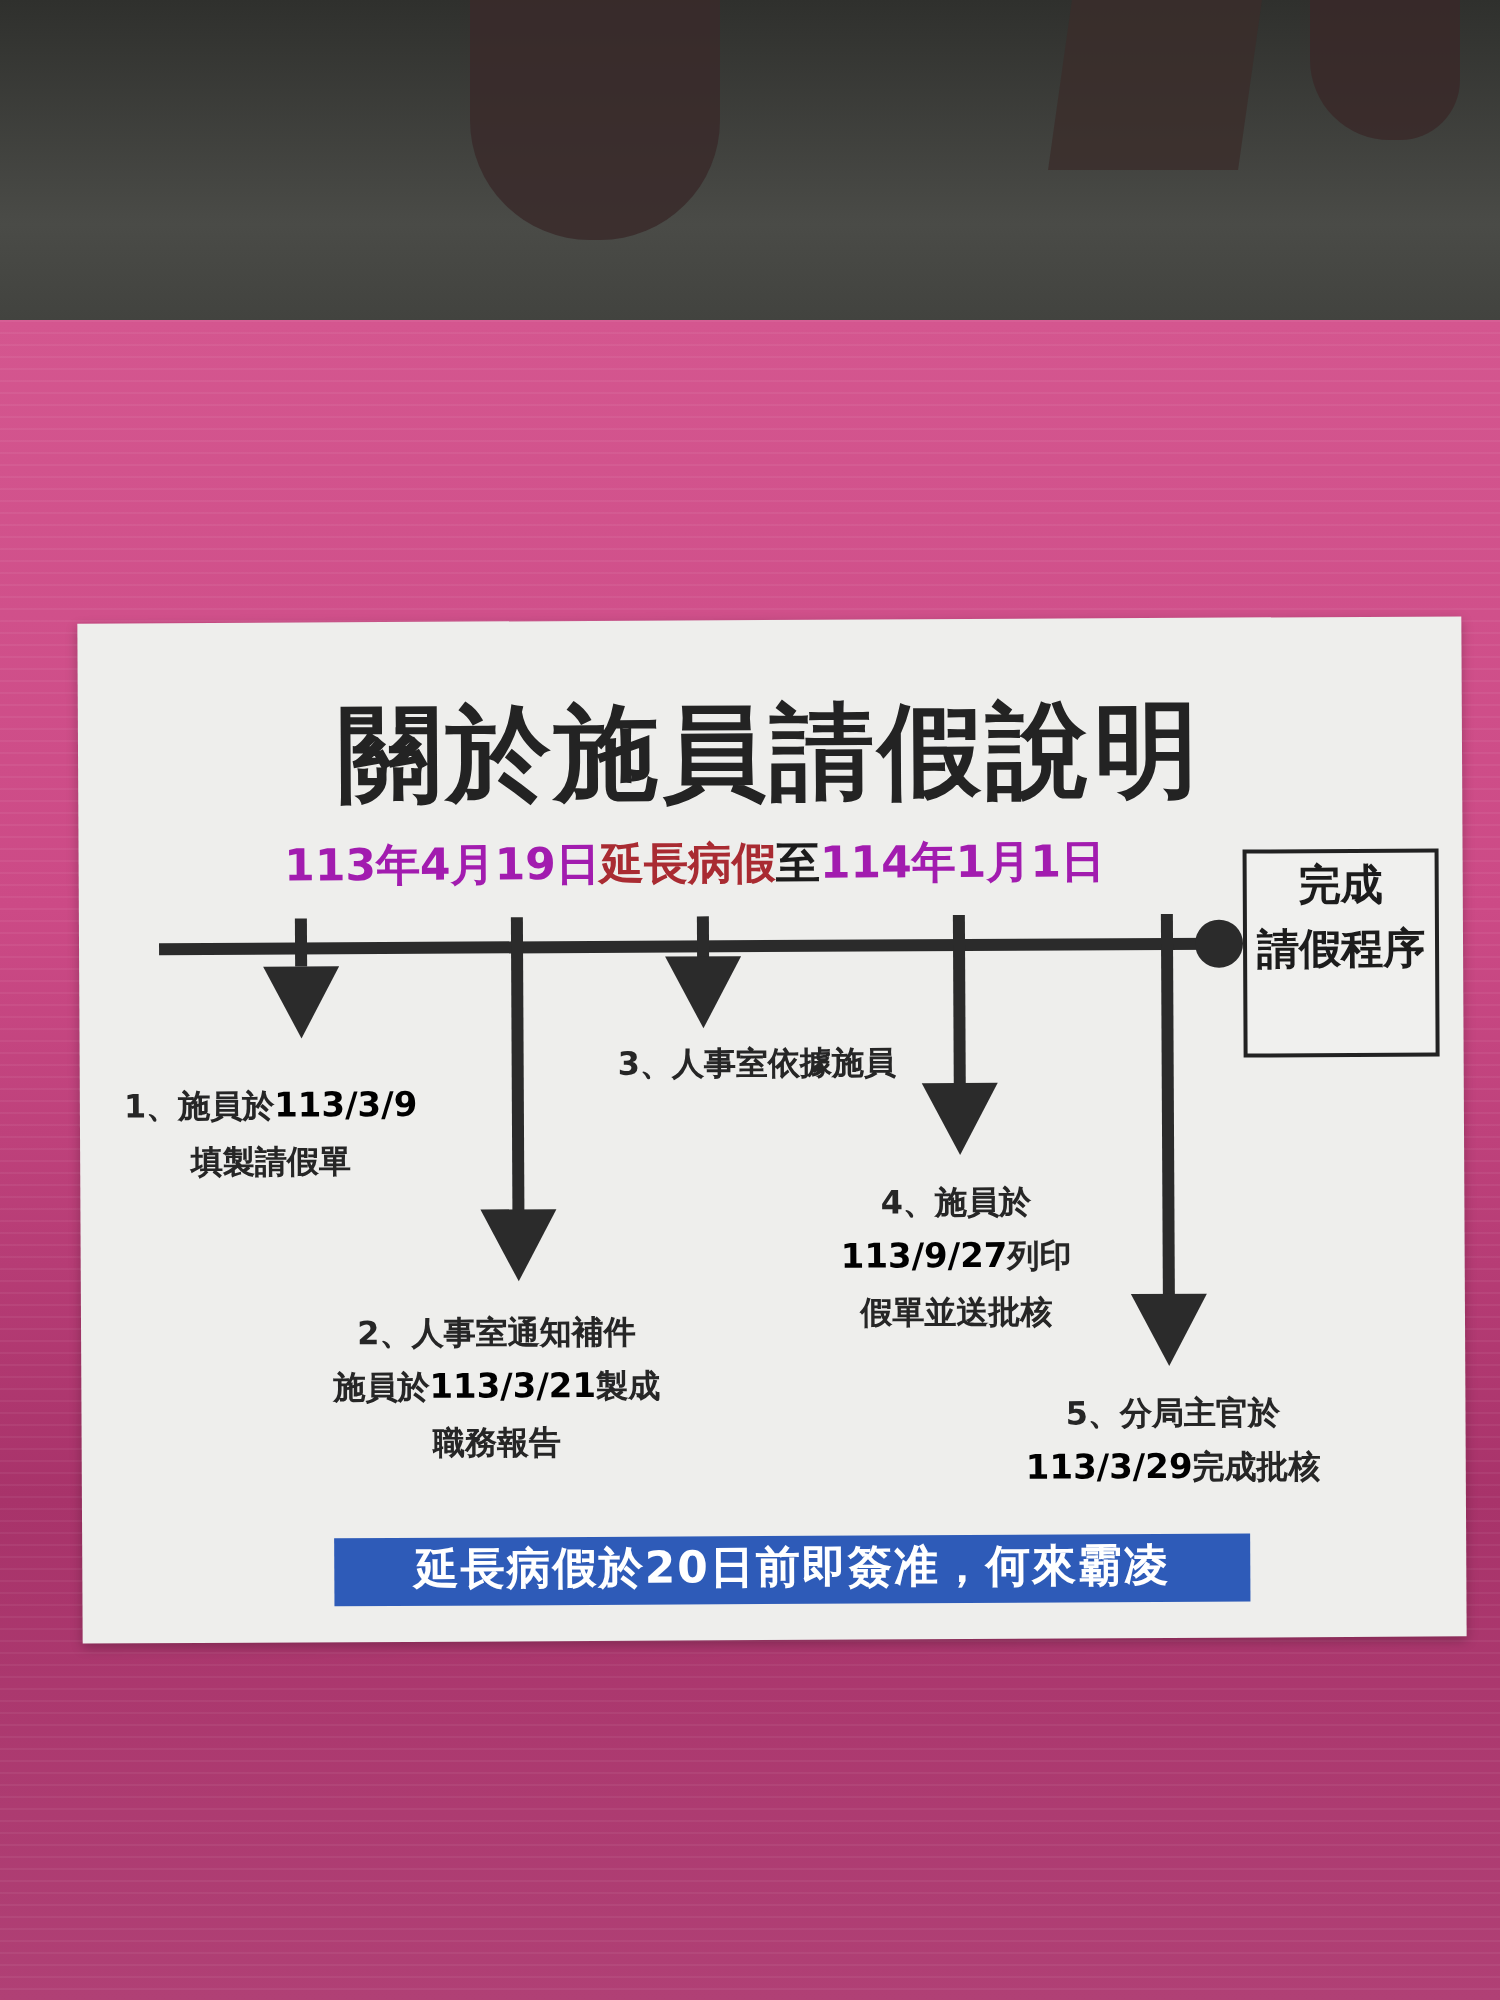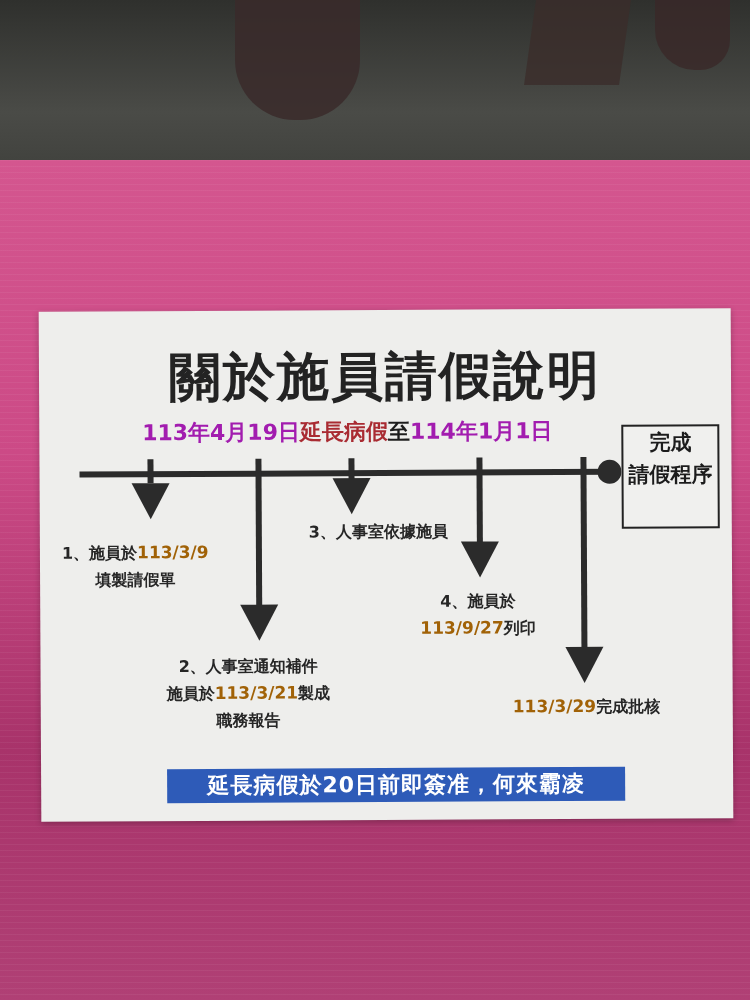--- a/index.html
+++ b/index.html
@@ -29,21 +29,21 @@
   .hline { position:absolute; left:40px; top:160px; width:530px; height:6px; background:#2b2b2b; }
   .dot { position:absolute; left:558px; top:151px; width:24px; height:24px; border-radius:50%; background:#2b2b2b; }
   .vline { position:absolute; width:6px; background:#2b2b2b; top:148px; }
   .head { position:absolute; width:0; height:0; border-left:19px solid transparent;
           border-right:19px solid transparent; border-top:36px solid #2b2b2b; }
   .box { position:absolute; left:582px; top:116px; width:98px; height:104px;
          border:2px solid #222; background:#f0f0ee; text-align:center;
          font-size:21px; font-weight:bold; color:#1c1c1c; line-height:32px; box-sizing:border-box; }
   .step { position:absolute; font-size:16px; font-weight:bold; color:#262626;
           text-align:center; line-height:27px; white-space:nowrap; }
-  .step .d { color:#a16207; font-size:17px; }
+  .step .d { color:#000000; font-size:17px; }
   .banner { position:absolute; left:126px; top:458px; width:458px; height:34px;
             background:#2e5bb8; color:#fff; font-size:22px; font-weight:bold;
             text-align:center; line-height:34px; letter-spacing:1px; }
 </style>
 </head>
 <body>
 
 <div class="wall">
   <div class="wall-blob1"></div>
   <div class="wall-blob2"></div>
@@ -93,20 +93,22 @@
     <div>職務報告</div>
   </div>
 
   <div class="step" style="left:238px;top:208px;margin-left:31px;">
     <div>3、人事室依據施員</div>
   </div>
 
   <div class="step" style="left:380px;top:278px;">
     <div>4、施員於</div>
     <div><span class="d">113/9/27</span><span>列印</span></div>
+    <div>假單並送批核</div>
   </div>
 
   <div class="step" style="left:472px;top:384px;">
+    <div>5、分局主官於</div>
     <div><span class="d">113/3/29</span><span>完成批核</span></div>
   </div>
 
   <div class="banner">延長病假於20日前即簽准，何來霸凌</div>
 </div>
 
 </body></html>

